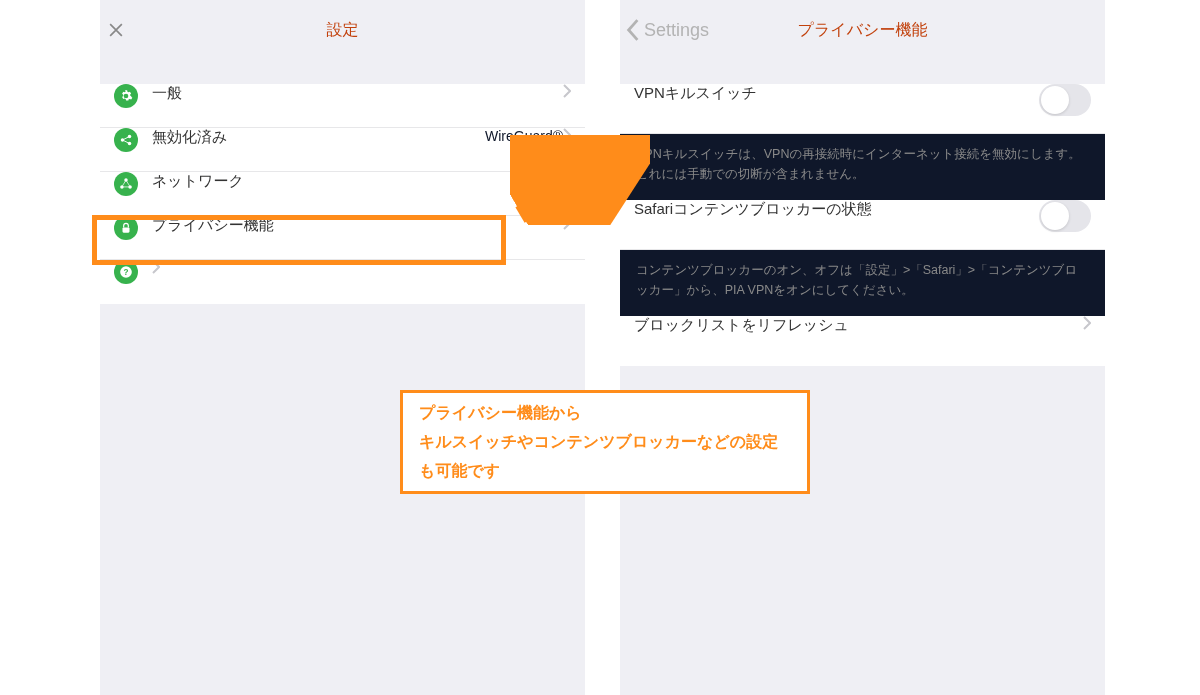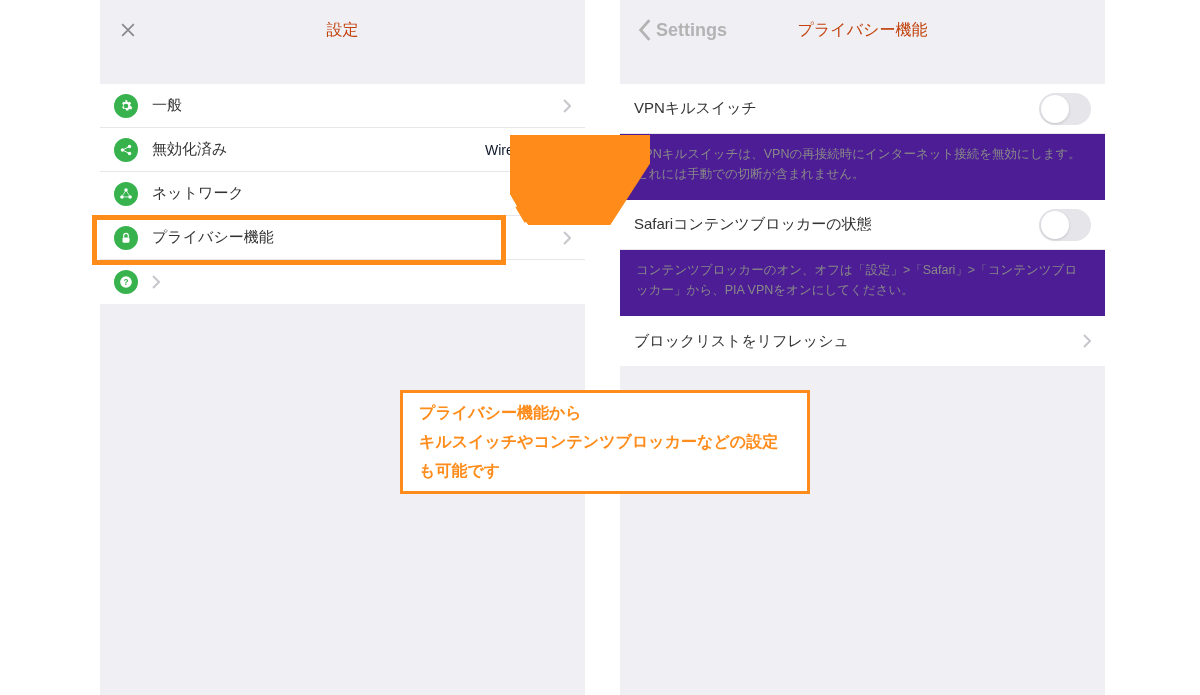--- a/index.html
+++ b/index.html
@@ -28,36 +28,35 @@
       position: relative;
       background: #efeff4;
     }
     .header-title {
       font-size: 16px;
       color: #c2410c;
       font-weight: 500;
     }
     .header-left-btn {
       position: absolute;
-      left: 18px;
+      left: 6px;
       display: flex;
       align-items: center;
       cursor: pointer;
-      font-weight: bold;
     }
     .close-x svg { width: 20px; height: 20px; }
     .back-ch svg { width: 14px; height: 22px; margin-right: 4px; }
     .back-label { color: #b3b3b3; font-size: 18px; }
     .list-section { margin-top: 24px; }
     .row {
       background: #fff;
       height: 44px;
       display: flex;
-      align-items: center;
-      padding: 8px 14px;
+      align-items: flex-start;
+      padding: 0 14px;
       border-bottom: 1px solid #e7e7e9;
       position: relative;
       cursor: pointer;
     }
     .row:last-child { border-bottom: none; }
     .row-icon {
       width: 24px;
       height: 24px;
       border-radius: 50%;
       background: #37b24d;
@@ -93,21 +92,21 @@
       width: 28px;
       height: 28px;
       background: #fff;
       border-radius: 50%;
       top: 2px;
       left: 2px;
       box-shadow: 0 1px 3px rgba(0,0,0,0.15);
     }
     .row-tall { height: 50px; }
     .desc-block {
-      background: #4c1d95;
+      background: #0f172a;
       padding: 10px 16px 16px;
       font-size: 12.5px;
       color: #888;
       line-height: 1.6;
     }
     .arrow {
       position: absolute;
       left: 510px;
       top: 135px;
       width: 140px;

